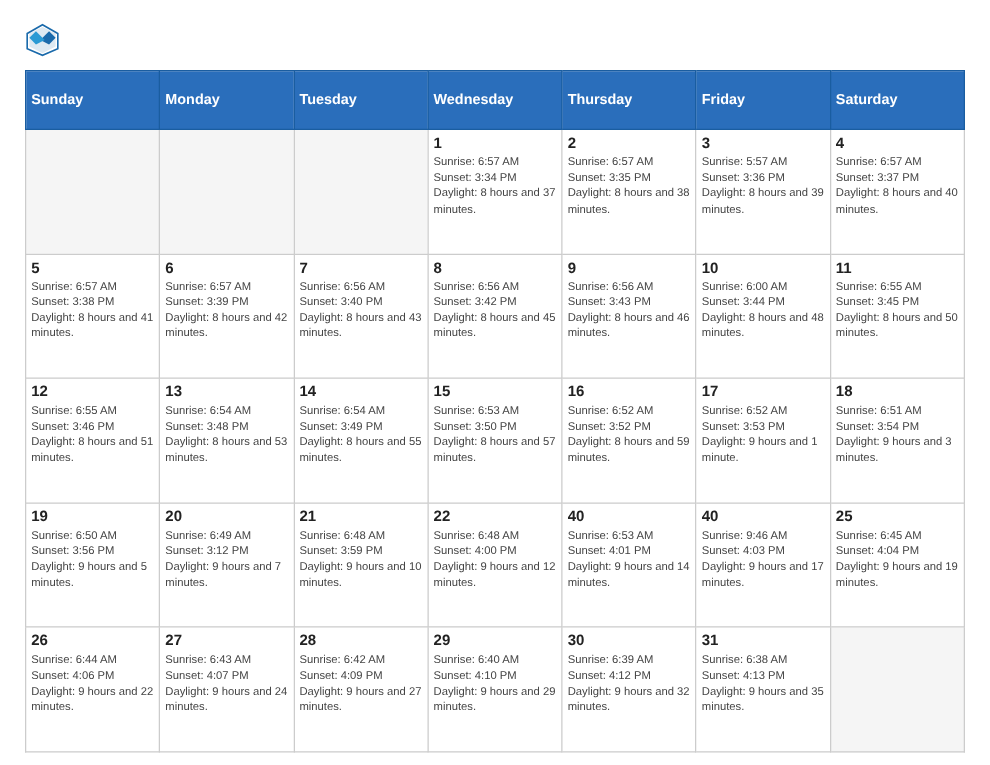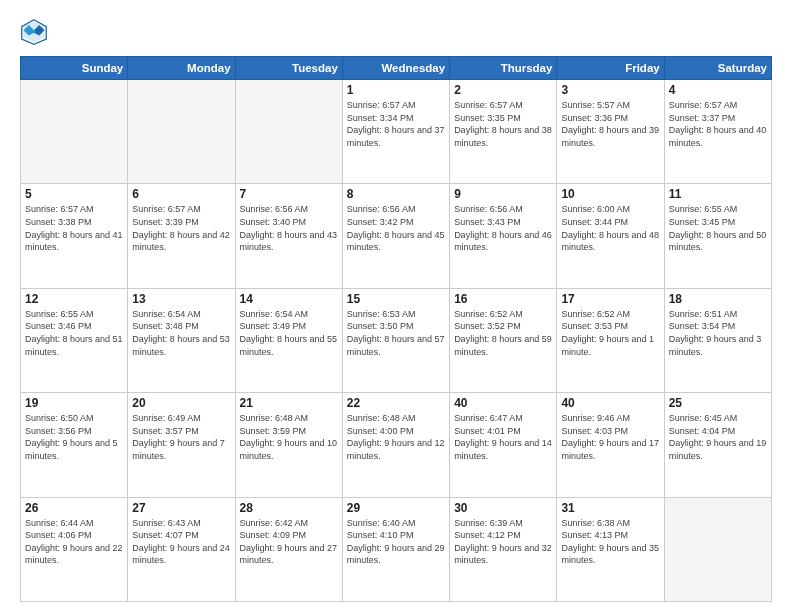--- a/index.html
+++ b/index.html
@@ -59,23 +59,23 @@
       border: 1px solid #ccc;
       border-collapse: collapse;
       width: 100%;
       table-layout: fixed;
     }
     .calendar th {
       background: #2a6ebb;
       color: #fff;
       font-size: 11.5px;
       font-weight: bold;
-      padding: 5px 4px;
+      padding: 17px 4px;
       border: 1px solid #1a5da0;
-      text-align: right;
+      text-align: left;
     }
     .calendar td {
       border: 1px solid #ccc;
       vertical-align: top;
       padding: 3px 4px;
       font-size: 9.5px;
       color: #333;
       height: 82px;
       background: #fff;
     }
@@ -270,41 +270,41 @@
           <td>
             <span class="day-num">19</span>
             <div class="day-info">Sunrise: 6:50 AM
 Sunset: 3:56 PM
 Daylight: 9 hours
 and 5 minutes.</div>
           </td>
           <td>
             <span class="day-num">20</span>
             <div class="day-info">Sunrise: 6:49 AM
-Sunset: 3:57 PM
+Sunset: 3:12 PM
 Daylight: 9 hours
 and 7 minutes.</div>
           </td>
           <td>
             <span class="day-num">21</span>
             <div class="day-info">Sunrise: 6:48 AM
 Sunset: 3:59 PM
 Daylight: 9 hours
 and 10 minutes.</div>
           </td>
           <td>
             <span class="day-num">22</span>
             <div class="day-info">Sunrise: 6:48 AM
 Sunset: 4:00 PM
 Daylight: 9 hours
 and 12 minutes.</div>
           </td>
           <td>
             <span class="day-num">40</span>
-            <div class="day-info">Sunrise: 6:47 AM
+            <div class="day-info">Sunrise: 6:53 AM
 Sunset: 4:01 PM
 Daylight: 9 hours
 and 14 minutes.</div>
           </td>
           <td>
             <span class="day-num">40</span>
             <div class="day-info">Sunrise: 9:46 AM
 Sunset: 4:03 PM
 Daylight: 9 hours
 and 17 minutes.</div>

